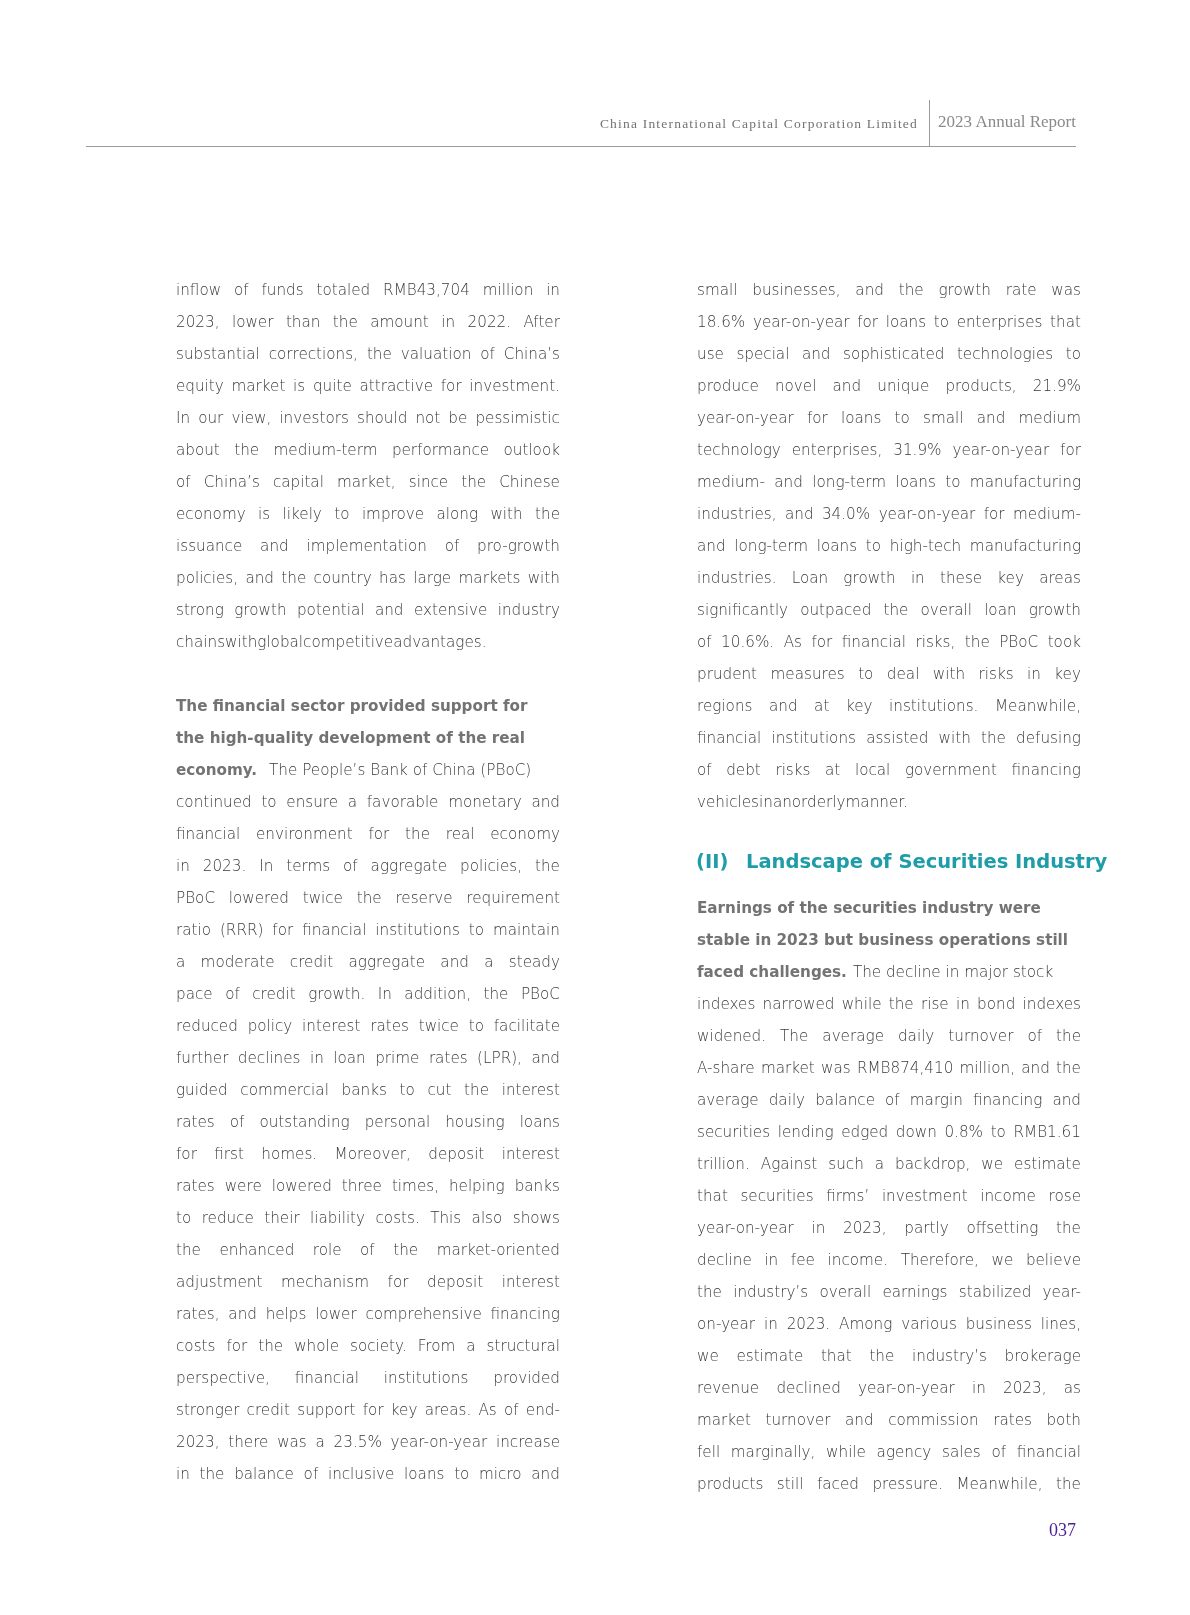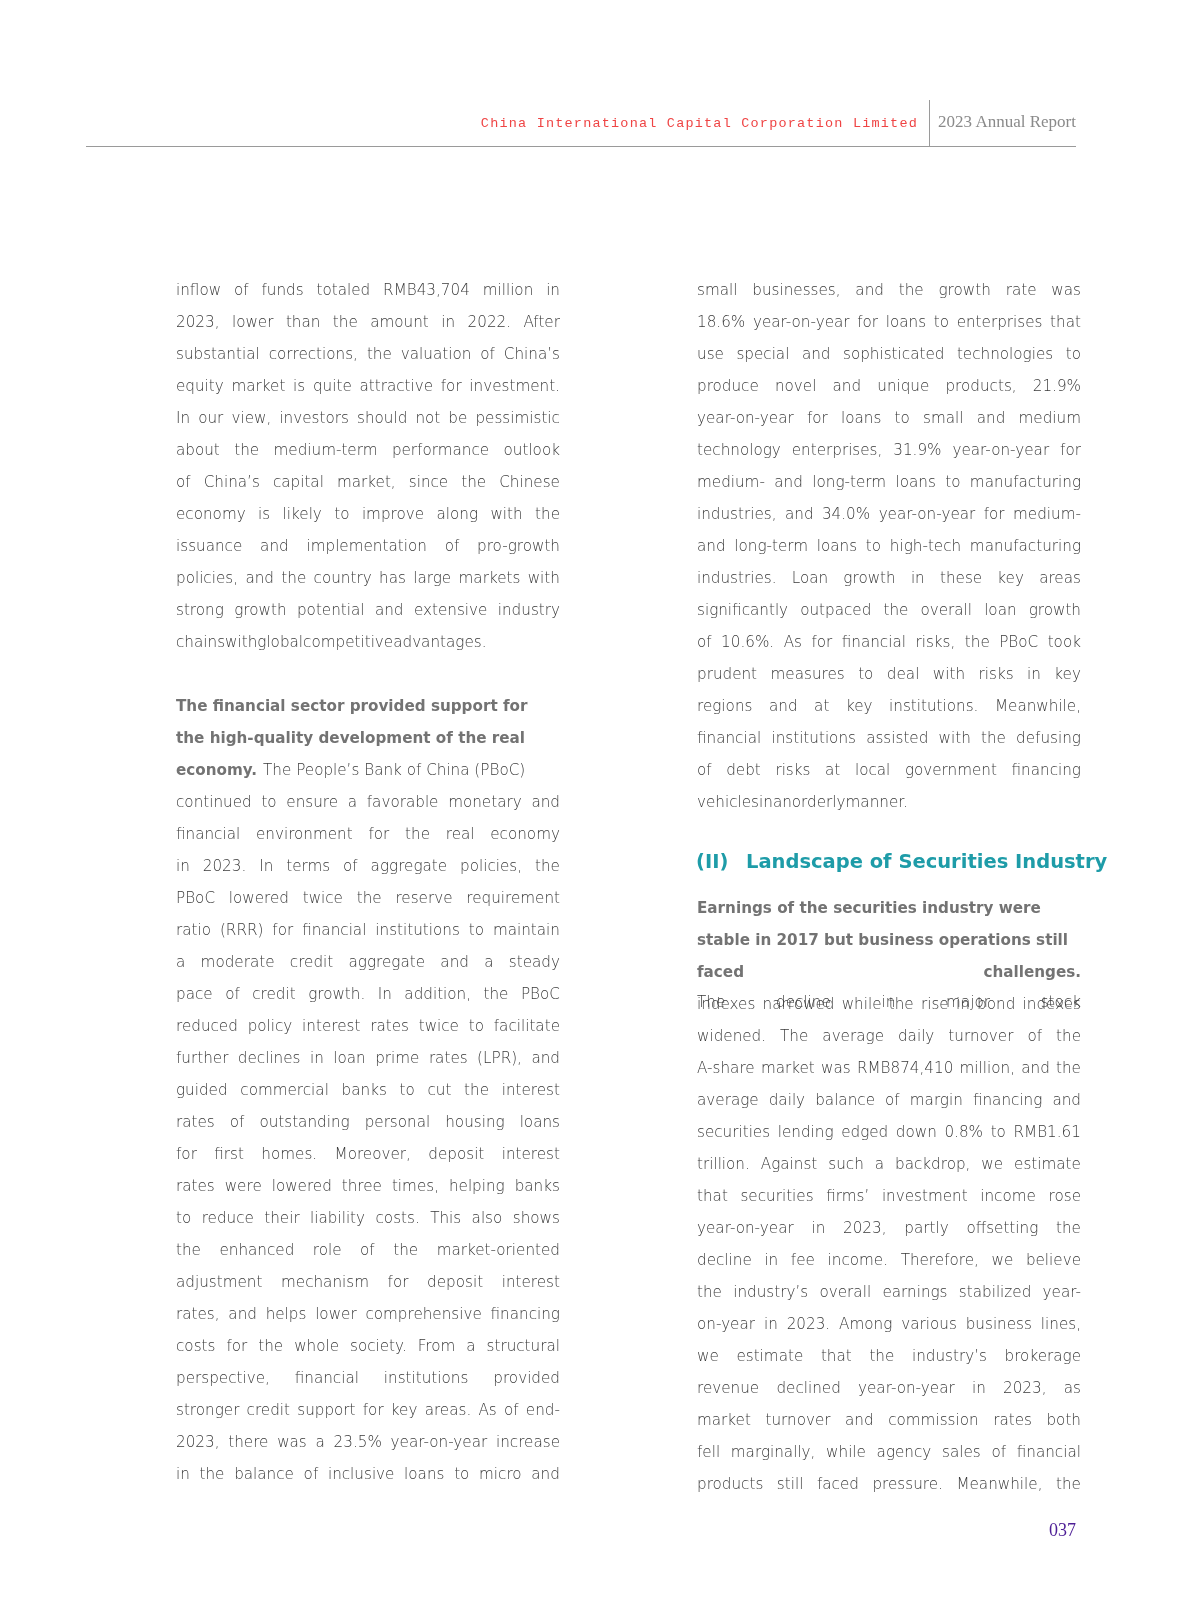--- a/index.html
+++ b/index.html
@@ -3,21 +3,21 @@
 <meta charset="utf-8">
 <style>
   html, body { margin: 0; padding: 0; background: #ffffff; }
   body { width: 1190px; height: 1615px; position: relative; overflow: hidden; }
   .header {
     position: absolute; left: 86px; top: 100px; width: 990px; height: 46px;
     border-bottom: 1px solid #9a9a9a;
   }
   .header .company {
     position: absolute; right: 158px; top: 16px;
-    font-family: Liberation Mono, monospace; font-size: 13.5px; letter-spacing: 1.2px; color: #ef4444;
+    font-family: Liberation Serif, serif; font-size: 13.5px; letter-spacing: 1.2px; color: #737373;
   }
   .header .divider {
     position: absolute; right: 146px; top: 0; width: 1px; height: 46px; background: #9a9a9a;
   }
   .header .report {
     position: absolute; right: 0; top: 12px;
     font-family: Liberation Serif, serif; font-size: 17px; color: #8a8a8a;
   }
   .col {
     position: absolute; width: 384px;
@@ -163,21 +163,21 @@
       </div>
     </div>
   <div class="gap"></div>
   <div>
     <div class="line">
         <b>The financial sector provided support for</b>
       </div>
     <div class="line">
         <b>the high-quality development of the real</b>
       </div>
-    <div class="line" style="justify-content:flex-start;gap:6px;">
+    <div class="line" style="justify-content:flex-start;gap:12px;">
       <b>economy.</b>
       <span>The People’s Bank of China (PBoC)</span>
     </div>
     <div id="l-p2">
         <div class="line">
           <span class="w">continued</span>
           <span class="w">to</span>
           <span class="w">ensure</span>
           <span class="w">a</span>
           <span class="w">favorable</span>
@@ -526,23 +526,23 @@
 
 <div class="section-heading">
   <span class="num">(II)</span><span>Landscape of Securities Industry</span>
 </div>
 
 <div class="col right2">
   <div class="line">
       <b>Earnings of the securities industry were</b>
     </div>
   <div class="line">
-      <b>stable in 2017 but business operations still</b>
+      <b>stable in 2023 but business operations still</b>
     </div>
-  <div class="line" style="justify-content:flex-start;gap:6px;flex-direction:column;">
+  <div class="line" style="justify-content:flex-start;gap:6px;">
     <b>faced challenges.</b>
     <span>The decline in major stock</span>
   </div>
   <div id="r-p2">
       <div class="line">
         <span class="w">indexes</span>
         <span class="w">narrowed</span>
         <span class="w">while</span>
         <span class="w">the</span>
         <span class="w">rise</span>

